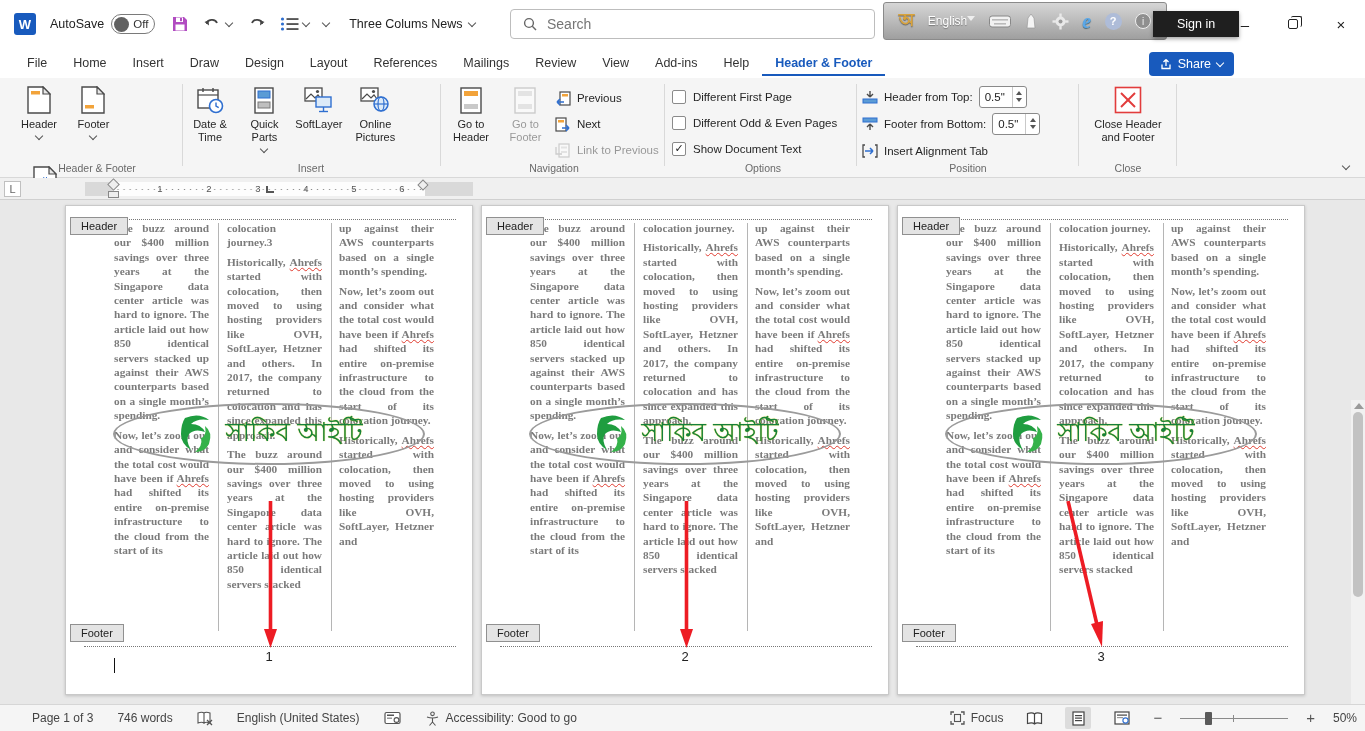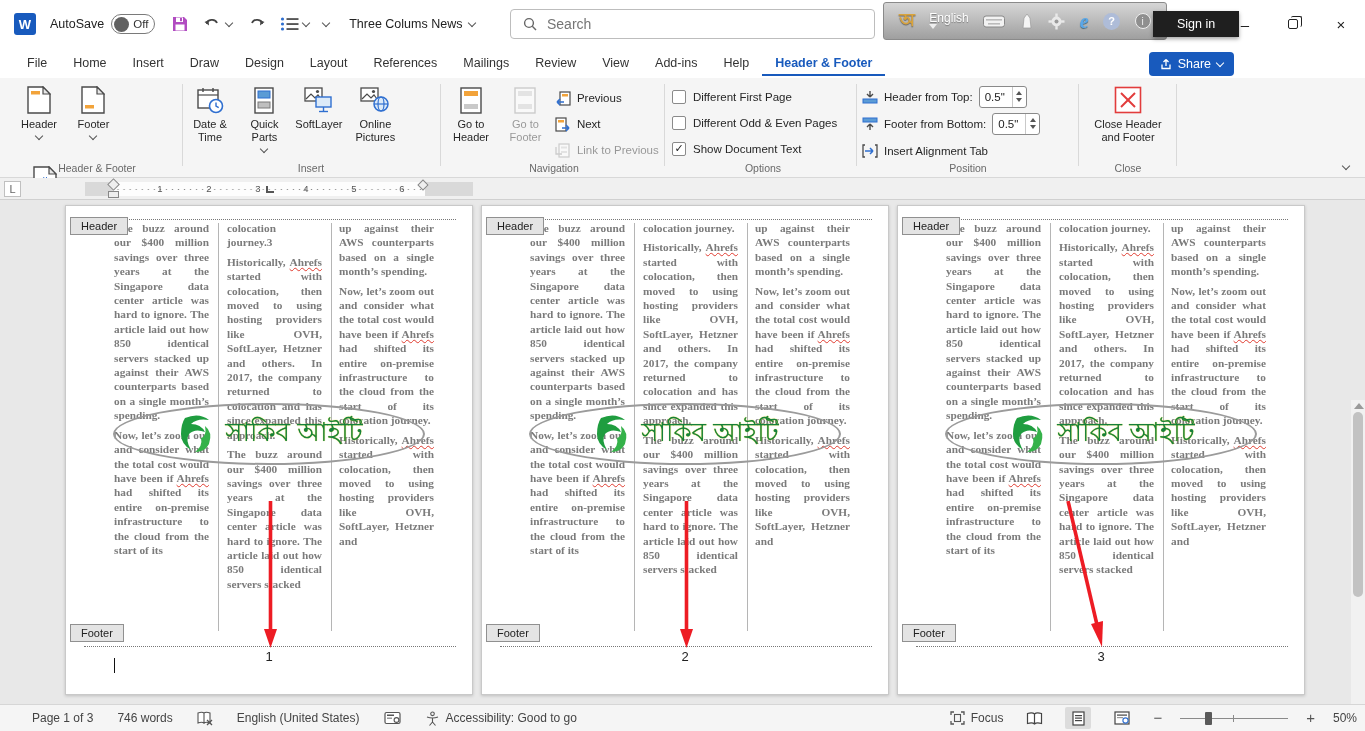--- a/index.html
+++ b/index.html
@@ -14,21 +14,21 @@
   .knob { width:15px; height:15px; background:#616161; border-radius:50%; }
   .toggle-state { font-size:11.5px; color:#333; }
   .qat { display:flex; align-items:center; gap:14px; margin-left:16px; }
   .qat-btn { display:flex; align-items:center; gap:3px; }
   .chev { width:6px; height:6px; border-right:1.3px solid #555; border-bottom:1.3px solid #555; transform:rotate(45deg); display:inline-block; margin-top:-3px; }
   .doc-title { margin-left:20px; font-size:12.5px; color:#222; display:flex; align-items:center; gap:7px; }
   .searchbox { position:absolute; left:510px; top:9px; width:365px; height:30px; border:1px solid #bdbdbd; border-radius:4px; background:#fff; display:flex; align-items:center; padding-left:12px; gap:10px; }
   .searchbox input { border:none; outline:none; font-size:14px; color:#444; width:280px; background:transparent; }
   .langbar { position:absolute; left:883px; top:2px; width:284px; height:38px; background:linear-gradient(#d6d6d6,#9f9f9f); border:1px solid #8a8a8a; border-radius:3px; display:flex; align-items:center; justify-content:space-around; padding:0 8px; }
   .langbar .bn { color:#d9a33c; font-size:18px; font-weight:bold; text-shadow:0 1px 1px #666; }
-  .langbar .lang { color:#fff; font-size:12px; text-shadow:0 1px 1px #777; display:flex; flex-direction:column; align-items:flex-start; line-height:11px; }
+  .langbar .lang { color:#fff; font-size:12px; text-shadow:0 1px 1px #777; display:flex; flex-direction:row; align-items:flex-start; line-height:11px; }
   .tri-down { width:0; height:0; border-left:4px solid transparent; border-right:4px solid transparent; border-top:5px solid #eee; }
   .signin { position:absolute; left:1153px; top:11px; height:26px; background:#1f1f1f; color:#fff; font-size:12.5px; display:flex; align-items:center; padding:0 24px; box-shadow:0 2px 4px rgba(0,0,0,.35); }
   .wincontrols { position:absolute; right:0; top:0; height:48px; display:flex; }
   .winbtn { width:48px; height:48px; display:flex; align-items:center; justify-content:center; color:#222; font-size:15px; }
   .restore-glyph { width:10px; height:10px; border:1.2px solid #222; border-radius:2px; position:relative; }
   .restore-glyph:before { content:""; position:absolute; left:2px; top:-4px; width:10px; height:10px; border:1.2px solid #222; border-left:none; border-bottom:none; border-radius:2px; }
 
   
   .tabrow { position:absolute; left:0; top:48px; width:1248px; height:30px; background:#fff; display:flex; align-items:center; padding-left:14px; }
   .rtab { font-size:12.5px; color:#333; padding:6px 13px; cursor:default; }

